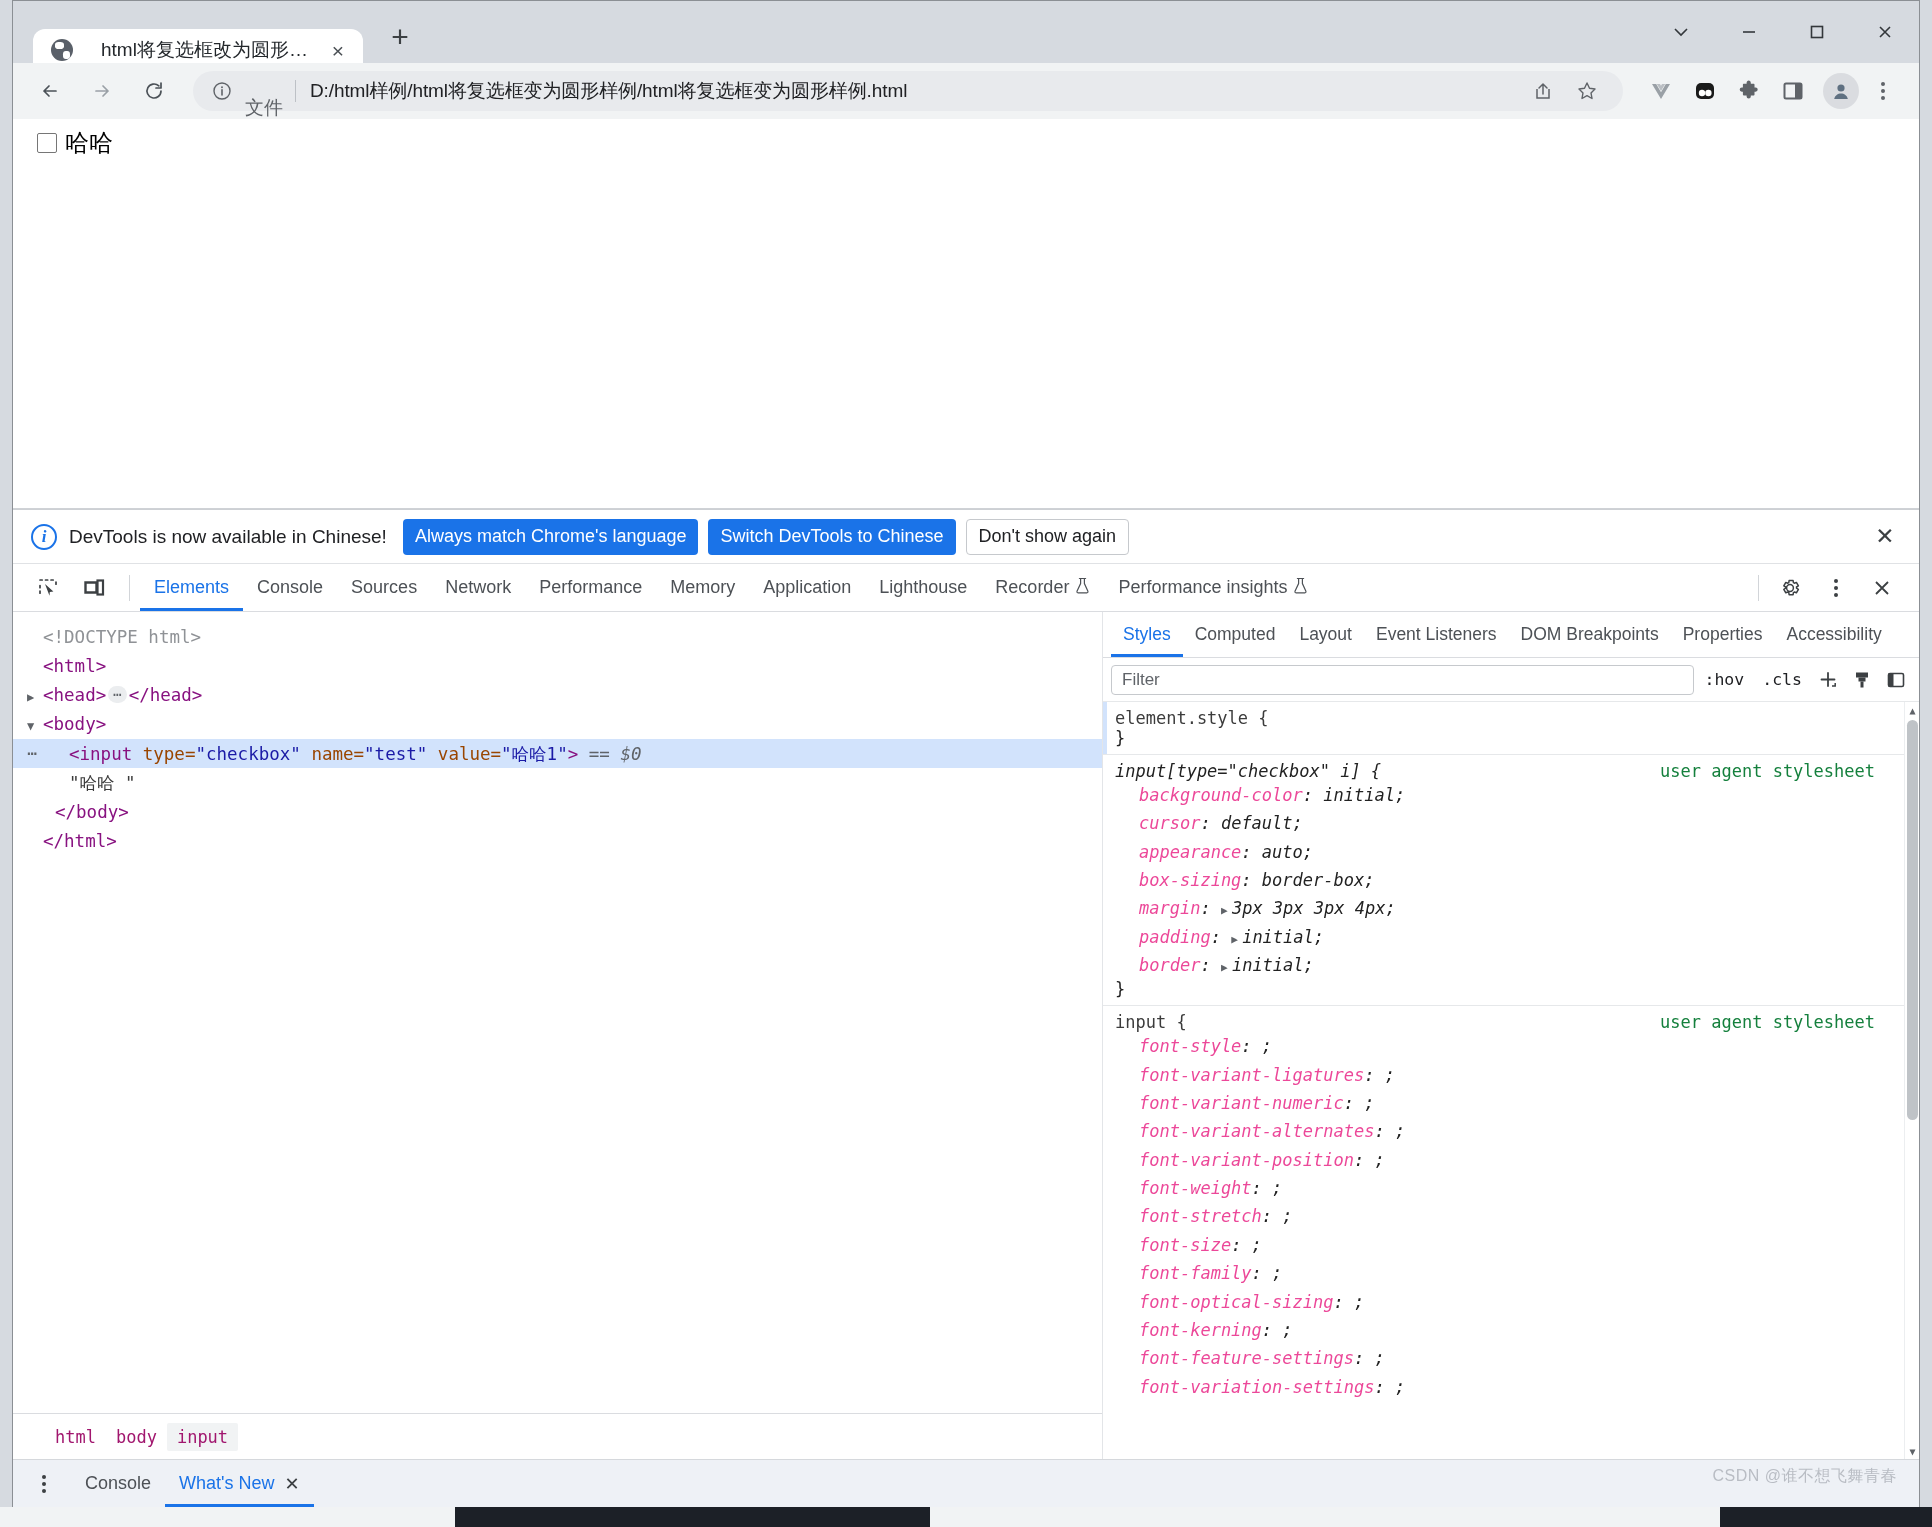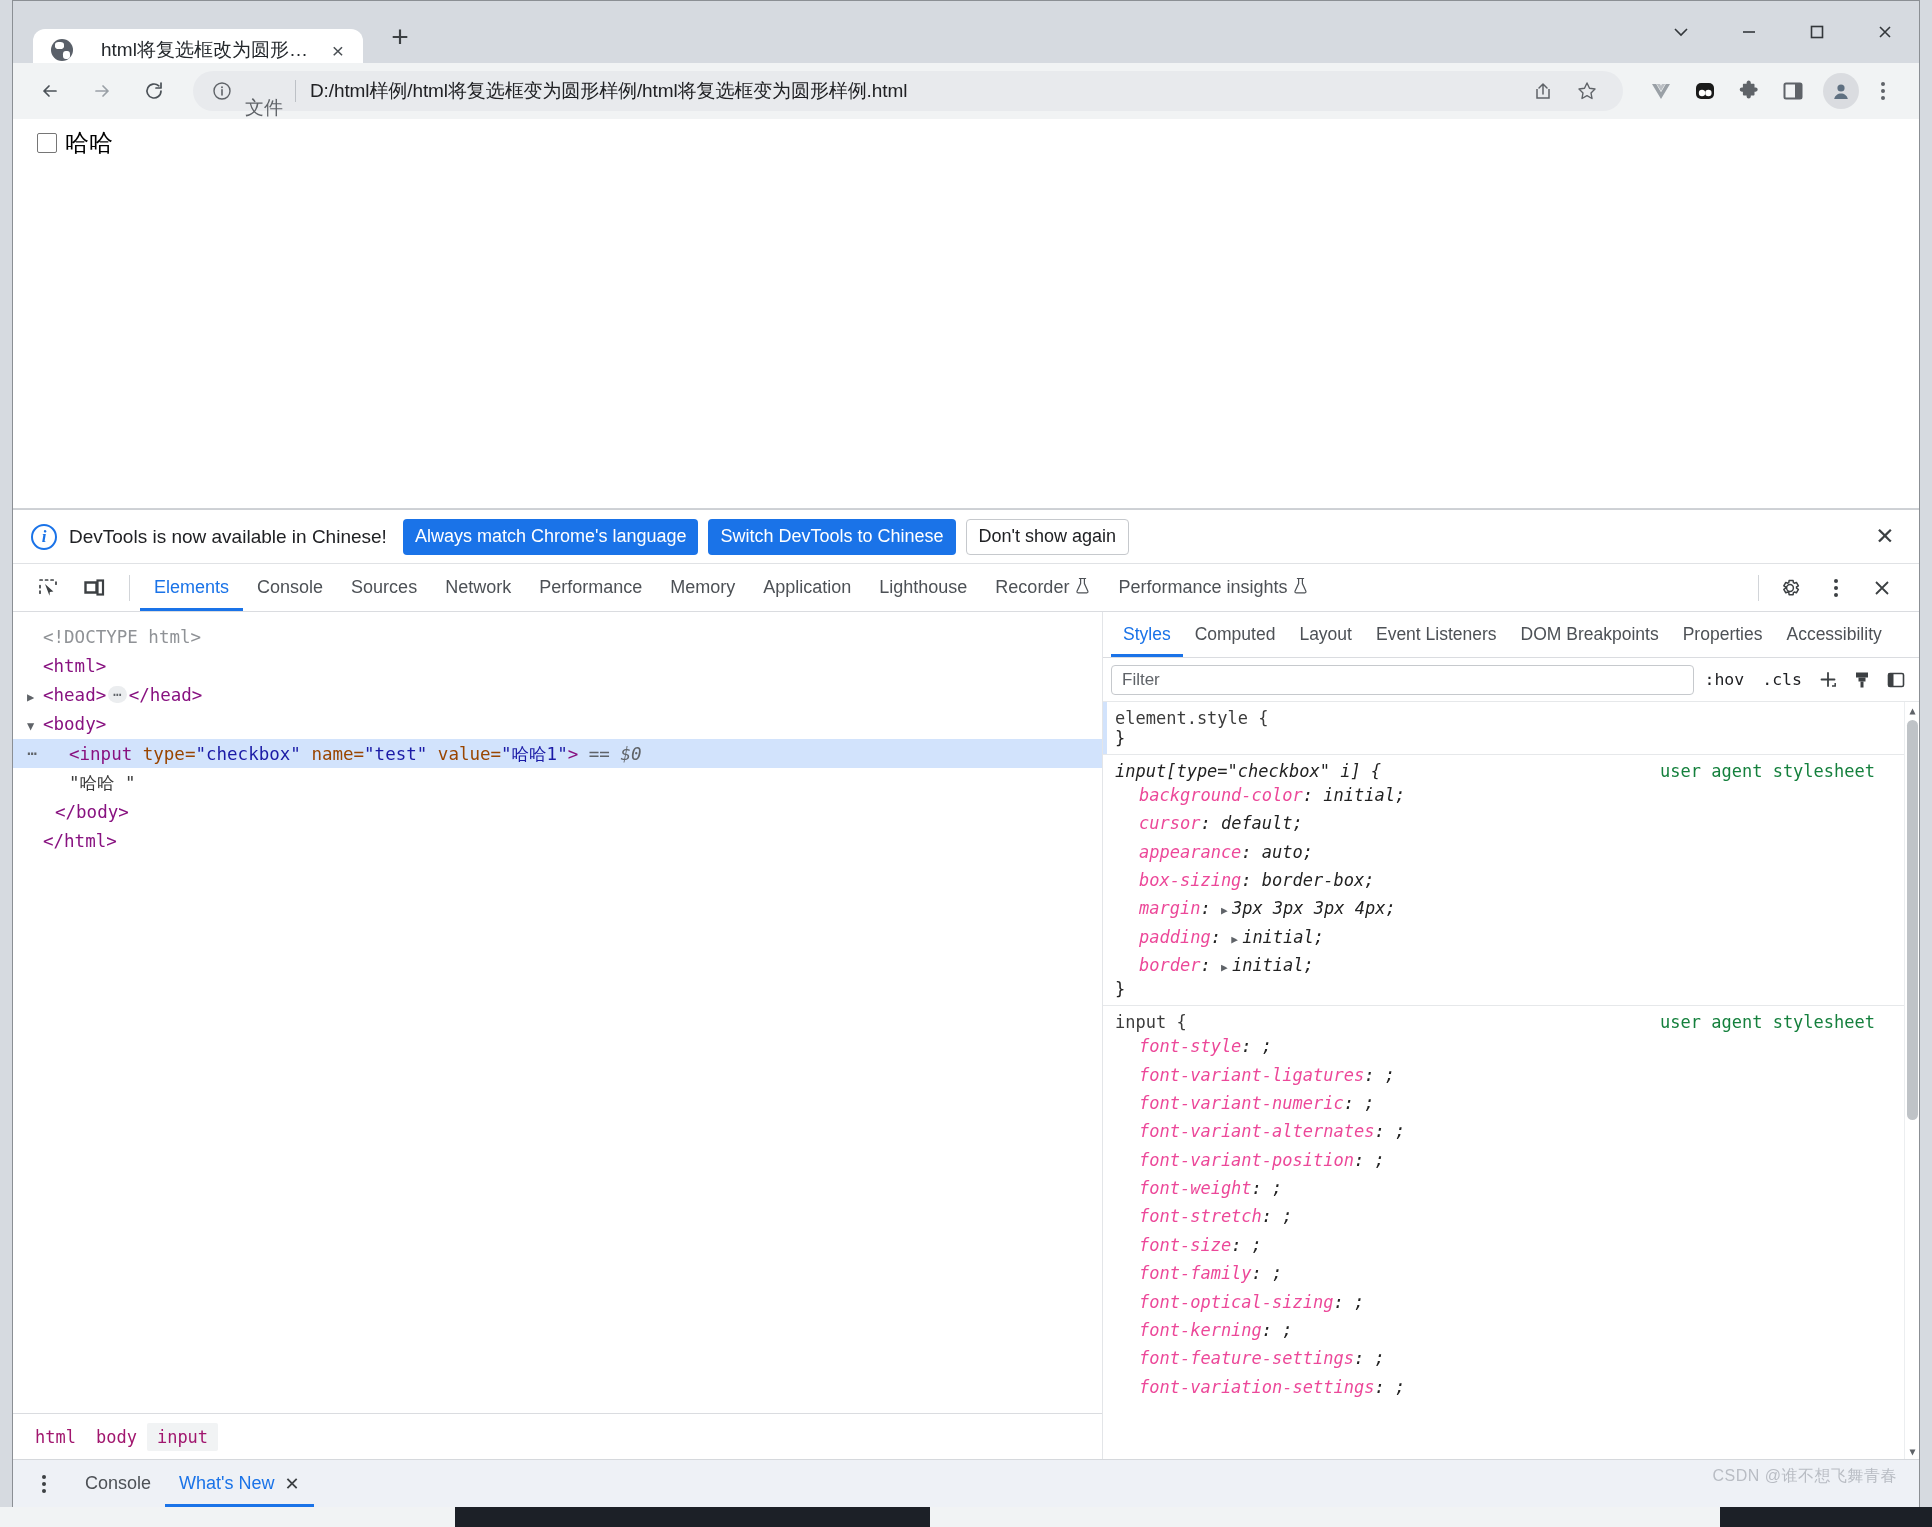--- a/index.html
+++ b/index.html
@@ -194,21 +194,21 @@
     display:inline-block; width:14px; margin-left:-16px; margin-right:2px;
     color:#5f6368; font-size:12px;
   }
   .headdots{
     display:inline-block; background:#ebedef; border-radius:9px;
     padding:0 5px; color:#5f6368; font-size:14px; line-height:17px;
     vertical-align:2px; margin:0 2px;
   }
   .breadcrumb{
     height:46px; flex:0 0 46px; border-top:1px solid #dadce0;
-    display:flex; align-items:center; padding-left:12px;
+    display:flex; align-items:center; padding-left:32px;
     font-family:"DejaVu Sans Mono", monospace; font-size:17px;
   }
   .crumb{ padding:4px 10px; color:#a1166e; border-radius:2px; }
   .crumb.active{ background:#f1f3f4; }
 
   
   .styles-pane{
     flex:1 1 auto; background:#fff; display:flex; flex-direction:column; min-width:0;
     position:relative;
   }

